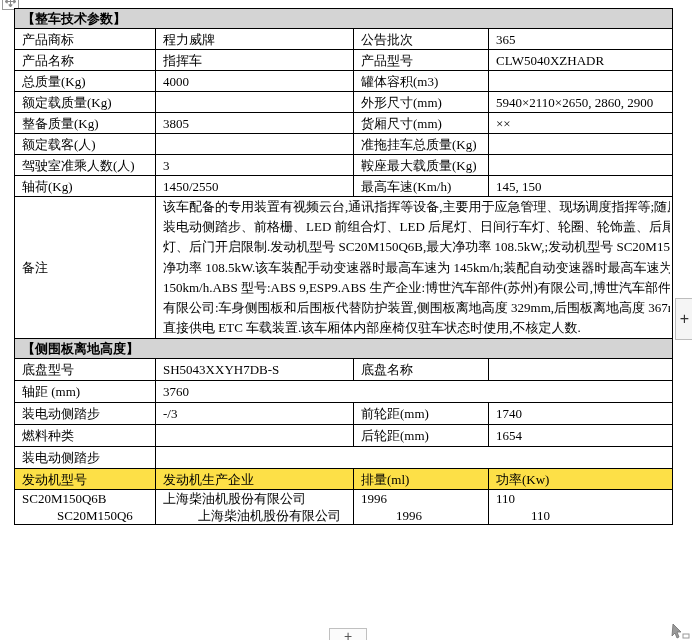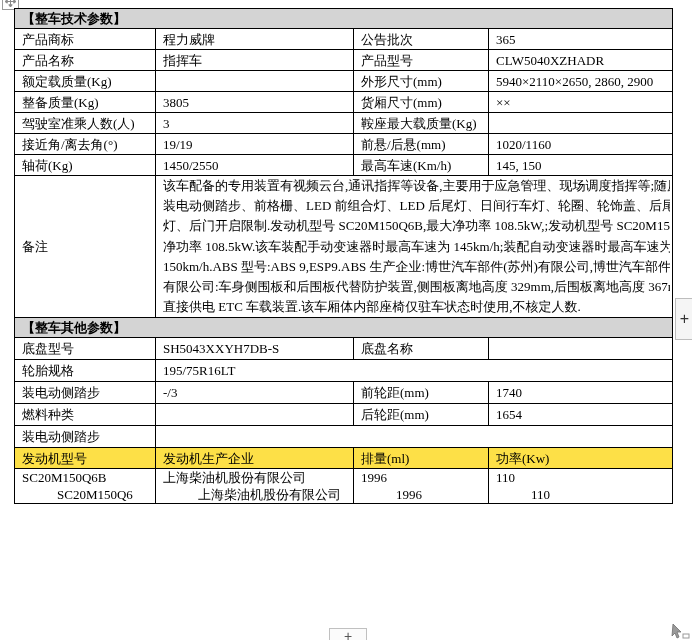--- a/index.html
+++ b/index.html
@@ -117,42 +117,48 @@
           <td class="r1">公告批次</td>
           <td class="r1">365</td>
         </tr>
     <tr>
           <td class="r1">产品名称</td>
           <td class="r1">指挥车</td>
           <td class="r1">产品型号</td>
           <td class="r1">CLW5040XZHADR</td>
         </tr>
     <tr>
+          <td class="r1">总质量(Kg)</td>
+          <td class="r1">4000</td>
+          <td class="r1">罐体容积(m3)</td>
+          <td class="r1"></td>
+        </tr>
+    <tr>
           <td class="r1">额定载质量(Kg)</td>
           <td class="r1"></td>
           <td class="r1">外形尺寸(mm)</td>
           <td class="r1">5940×2110×2650, 2860, 2900</td>
         </tr>
     <tr>
           <td class="r1">整备质量(Kg)</td>
           <td class="r1">3805</td>
           <td class="r1">货厢尺寸(mm)</td>
           <td class="r1">××</td>
         </tr>
     <tr>
+          <td class="r1">额定载客(人)</td>
+          <td class="r1"></td>
+          <td class="r1">准拖挂车总质量(Kg)</td>
+          <td class="r1"></td>
+        </tr>
+    <tr>
           <td class="r1">驾驶室准乘人数(人)</td>
           <td class="r1">3</td>
           <td class="r1">鞍座最大载质量(Kg)</td>
           <td class="r1"></td>
-        </tr>
-    <tr>
-          <td class="r1">接近角/离去角(°)</td>
-          <td class="r1">19/19</td>
-          <td class="r1">前悬/后悬(mm)</td>
-          <td class="r1">1020/1160</td>
         </tr>
     <tr>
           <td class="r1">轴荷(Kg)</td>
           <td class="r1">1450/2550</td>
           <td class="r1">最高车速(Km/h)</td>
           <td class="r1">145, 150</td>
         </tr>
 
     <tr>
       <td class="remark-label">备注</td>
@@ -161,32 +167,32 @@
         <div class="remark-line">装电动侧踏步、前格栅、LED 前组合灯、LED 后尾灯、日间行车灯、轮圈、轮饰盖、后尾标、前雾</div>
         <div class="remark-line">灯、后门开启限制.发动机型号 SC20M150Q6B,最大净功率 108.5kW,;发动机型号 SC20M150Q6,最大</div>
         <div class="remark-line">净功率 108.5kW.该车装配手动变速器时最高车速为 145km/h;装配自动变速器时最高车速为</div>
         <div class="remark-line">150km/h.ABS 型号:ABS 9,ESP9.ABS 生产企业:博世汽车部件(苏州)有限公司,博世汽车部件(苏州)</div>
         <div class="remark-line">有限公司:车身侧围板和后围板代替防护装置,侧围板离地高度 329mm,后围板离地高度 367mm.选装</div>
         <div class="remark-line">直接供电 ETC 车载装置.该车厢体内部座椅仅驻车状态时使用,不核定人数.</div>
       </td>
     </tr>
 
     <tr>
-          <td class="sec-hdr" colspan="4">【整车其他参数】</td>
+          <td class="sec-hdr" colspan="4">【侧围板离地高度】</td>
         </tr>
 
     <tr>
           <td class="r2">底盘型号</td>
           <td class="r2">SH5043XXYH7DB-S</td>
           <td class="r2">底盘名称</td>
           <td class="r2"></td>
         </tr>
     <tr>
-          <td class="r2">轮胎规格</td>
-          <td class="r2" colspan="3">195/75R16LT</td>
+          <td class="r2">轴距 (mm)</td>
+          <td class="r2" colspan="3">3760</td>
         </tr>
     <tr>
           <td class="r2">装电动侧踏步</td>
           <td class="r2">-/3</td>
           <td class="r2">前轮距(mm)</td>
           <td class="r2">1740</td>
         </tr>
     <tr>
           <td class="r2">燃料种类</td>
           <td class="r2"></td>

